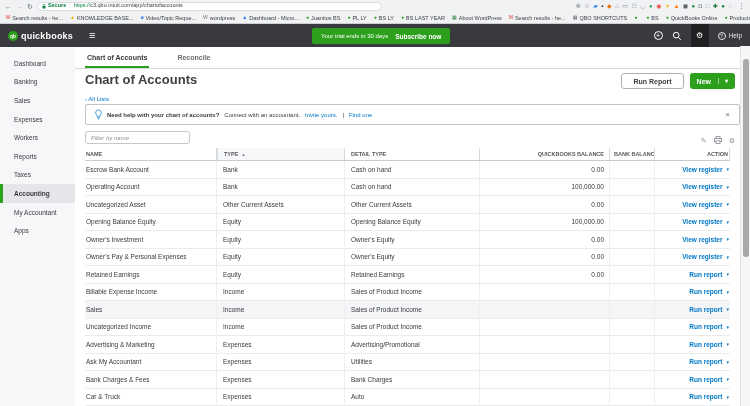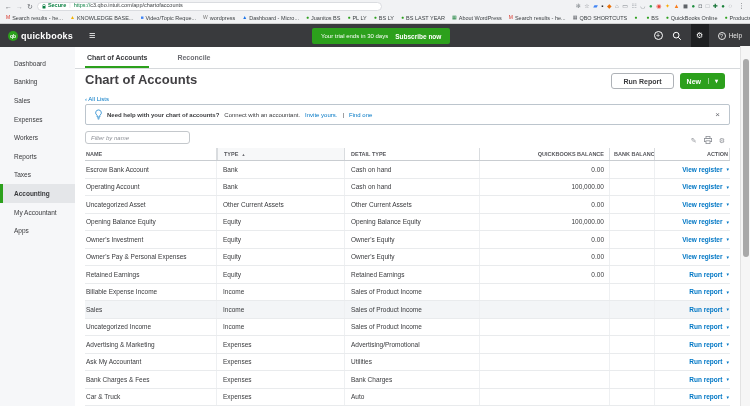--- a/index.html
+++ b/index.html
@@ -35,21 +35,21 @@
   .plus-circle{width:9px;height:9px;border:1px solid #fff;border-radius:50%;font-size:7px;line-height:7px;text-align:center;}
   .gear-box{height:23px;width:18px;background:#1f2022;display:flex;align-items:center;justify-content:center;font-size:8px;}
   .help-wrap{display:flex;align-items:center;gap:3px;font-size:6.5px;color:#e6e6e6;}
   .help-circle{width:8px;height:8px;border:1px solid #e6e6e6;border-radius:50%;font-size:5.5px;line-height:7px;text-align:center;}
 
   
   .app{display:flex;height:360px;}
   .sidebar{width:75px;background:#f6f7f9;padding-top:7px;flex:none;}
   .side-item{height:18.6px;display:flex;align-items:center;padding-left:14px;font-size:6.5px;color:#393a3d;}
   .side-item.active{background:#e4e6e9;border-left:3px solid #2ca01c;padding-left:11px;font-weight:bold;}
-  .main{flex:1;position:relative;padding-right:10px;}
+  .main{flex:1;position:relative;padding-right:0;}
 
   .tabs{height:22px;border-bottom:1px solid #d6d9dc;display:flex;gap:26px;padding-left:10px;align-items:flex-end;}
   .tab{font-size:7px;font-weight:bold;color:#6b6c72;padding:0 2px 5px 2px;border-bottom:2px solid transparent;}
   .tab.active{color:#393a3d;border-bottom-color:#2ca01c;}
 
   .title-row{display:flex;align-items:flex-start;margin:4px 15px 0 10px;height:24px;}
   .title-block h1{font-size:13px;color:#403f42;font-weight:bold;line-height:1.1;}
   .back-link{font-size:6px;color:#0077c5;margin-top:2px;display:inline-block;}
   .hdr-btns{margin-left:auto;display:flex;gap:6px;}
   .btn-run{font-size:7px;font-weight:bold;color:#393a3d;background:#fff;border:1px solid #aeb2b7;border-radius:3px;padding:4px 11px;height:16px;line-height:1;}

